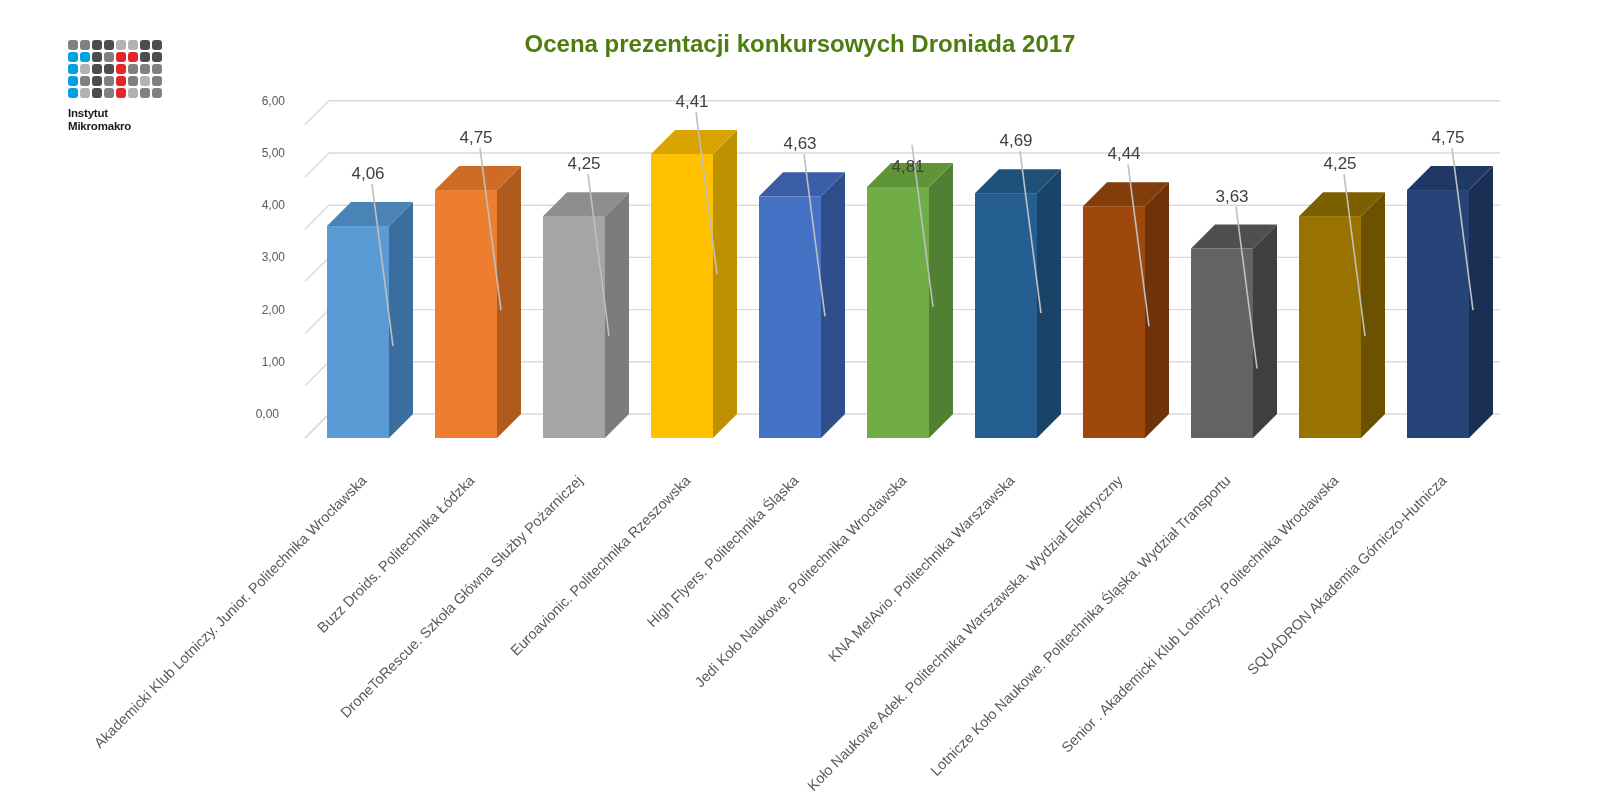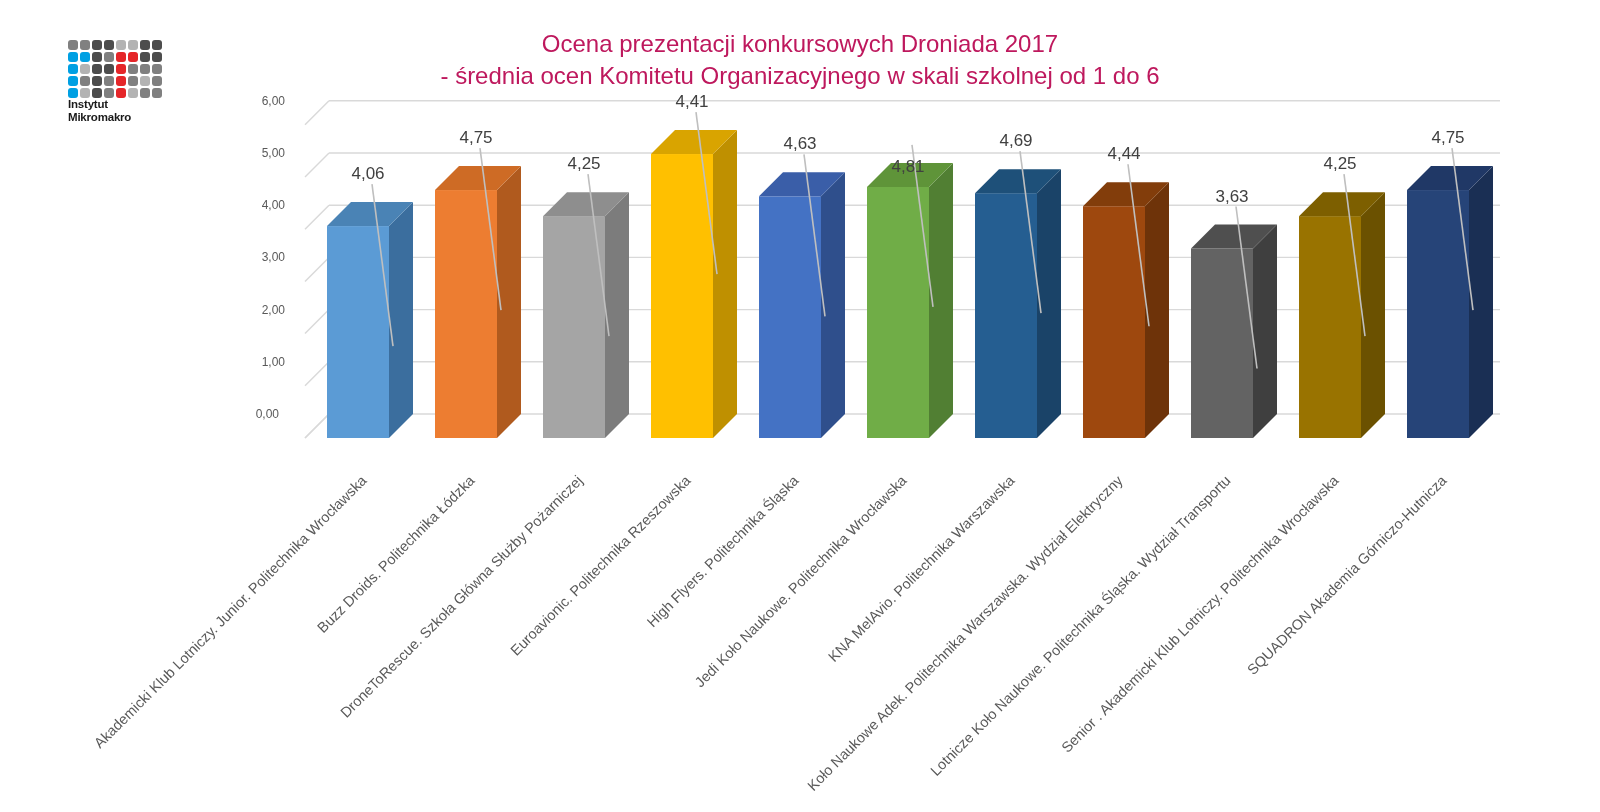--- a/index.html
+++ b/index.html
@@ -17,35 +17,36 @@
   #logo { position:absolute; left:68px; top:40px; width:100px; }
   #logo-grid {
     display:grid;
     grid-template-columns:repeat(8, 10px);
     grid-template-rows:repeat(5, 10px);
     gap:2px 2px;
     width:94px;
   }
   #logo-grid i { display:block; border-radius:3px; }
   #logo-text {
+    margin-top:9px;
     font-size:11.5px;
     font-weight:bold;
     line-height:1.15;
     color:#1a1a1a;
     letter-spacing:-0.2px;
   }
 
   
   #chart-title {
     position:absolute;
     left:300px; top:28px; width:1000px;
     text-align:center;
     font-size:24px;
-    font-weight:normal;
-    color:#be185d;
+    font-weight:bold;
+    color:#4d7c0f;
     line-height:1.32;
   }
   #chart-title div { white-space:nowrap; }
 
   
   #plot { position:absolute; left:0; top:0; width:1600px; height:812px; }
   #plot svg { position:absolute; left:0; top:0; }
 
   .ytick {
     position:absolute;
@@ -122,21 +123,20 @@
         <i style="background: rgb(128, 128, 128);"></i>
       </div>
     <div id="logo-text">
       <div>Instytut</div>
       <div>Mikromakro</div>
     </div>
   </div>
 
   <div id="chart-title">
     <div>Ocena prezentacji konkursowych Droniada 2017</div>
-    <div>- średnia ocen Komitetu Organizacyjnego w skali szkolnej od 1 do 6</div>
   </div>
 
   <div id="plot">
       <svg width="1600" height="812">
         <g>
           <line x1="305" y1="438" x2="329" y2="414" stroke="#D9D9D9" stroke-width="1.4"></line>
           <line x1="329" y1="414" x2="1500" y2="414" stroke="#D9D9D9" stroke-width="1.4"></line>
           <line x1="305" y1="385.8" x2="329" y2="361.8" stroke="#D9D9D9" stroke-width="1.4"></line>
           <line x1="329" y1="361.8" x2="1500" y2="361.8" stroke="#D9D9D9" stroke-width="1.4"></line>
           <line x1="305" y1="333.6" x2="329" y2="309.6" stroke="#D9D9D9" stroke-width="1.4"></line>

